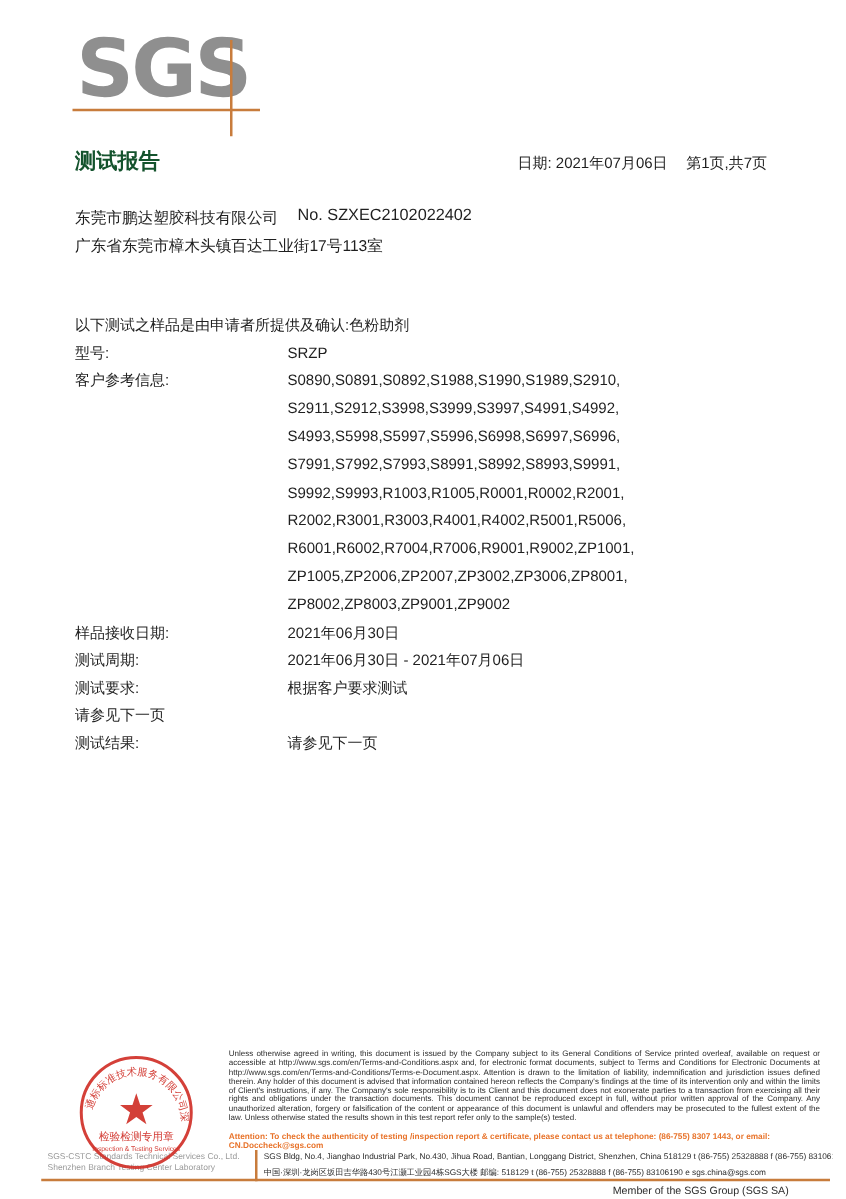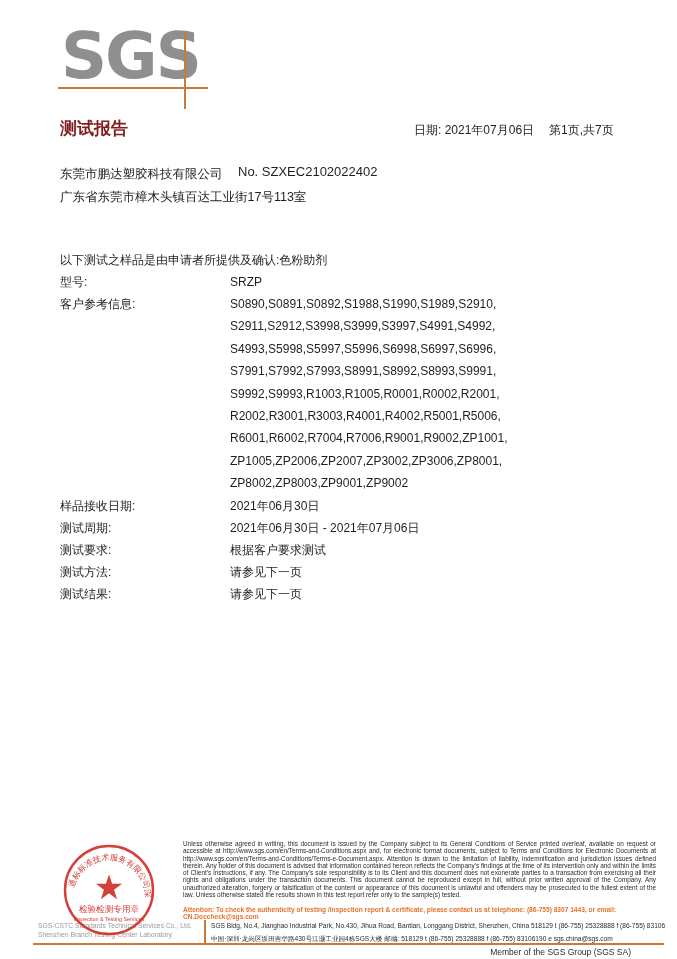--- a/index.html
+++ b/index.html
@@ -10,21 +10,21 @@
     padding-left:11px;
   }
   
   .logo-text {
     position:absolute; left:61px; top:24px; font-size:64px; font-weight:bold;
     color:#8f8f8f; letter-spacing:-2px; line-height:1;
     font-family:"DejaVu Sans","Liberation Sans",sans-serif;
   }
   .mark-h-top { position:absolute; left:58px; top:87px; width:150px; height:2px; background:#c87c3c; }
   .mark-v-top { position:absolute; left:184px; top:32px; width:2px; height:77px; background:#c87c3c; }
-  .title   { position:absolute; left:60px;  top:117px; font-size:17px; font-weight:bold; color:#7f1d1d; }
+  .title   { position:absolute; left:60px;  top:117px; font-size:17px; font-weight:bold; color:#14532d; }
   .report-no { position:absolute; left:238px; top:122px; font-size:13px;margin-top:42px; }
   .date      { position:absolute; left:414px; top:122px; font-size:12px; }
   .page-no   { position:absolute; left:549px; top:122px; font-size:12px; }
   
   .applicant { position:absolute; left:60px; top:163px; font-size:12.5px; line-height:23px; }
   
   .main { position:absolute; left:60px; top:249px; width:575px; font-size:12px; }
   .intro { line-height:22px; }
   .field-row { display:flex; line-height:22px; }
   .field-label { width:170px; flex:none; }
@@ -103,21 +103,20 @@
       <div class="field-label">测试周期:</div>
       <div class="field-value">2021年06月30日 - 2021年07月06日</div>
     </div>
 
     <div class="field-row">
       <div class="field-label">测试要求:</div>
       <div class="field-value">根据客户要求测试</div>
     </div>
 
     <div class="field-row">
-      <div class="field-label">测试方法:</div>
       <div class="field-value">请参见下一页</div>
     </div>
 
     <div class="field-row">
       <div class="field-label">测试结果:</div>
       <div class="field-value">请参见下一页</div>
     </div>
 
     <div class="field-row" style="margin-top:4px;">
     </div>

